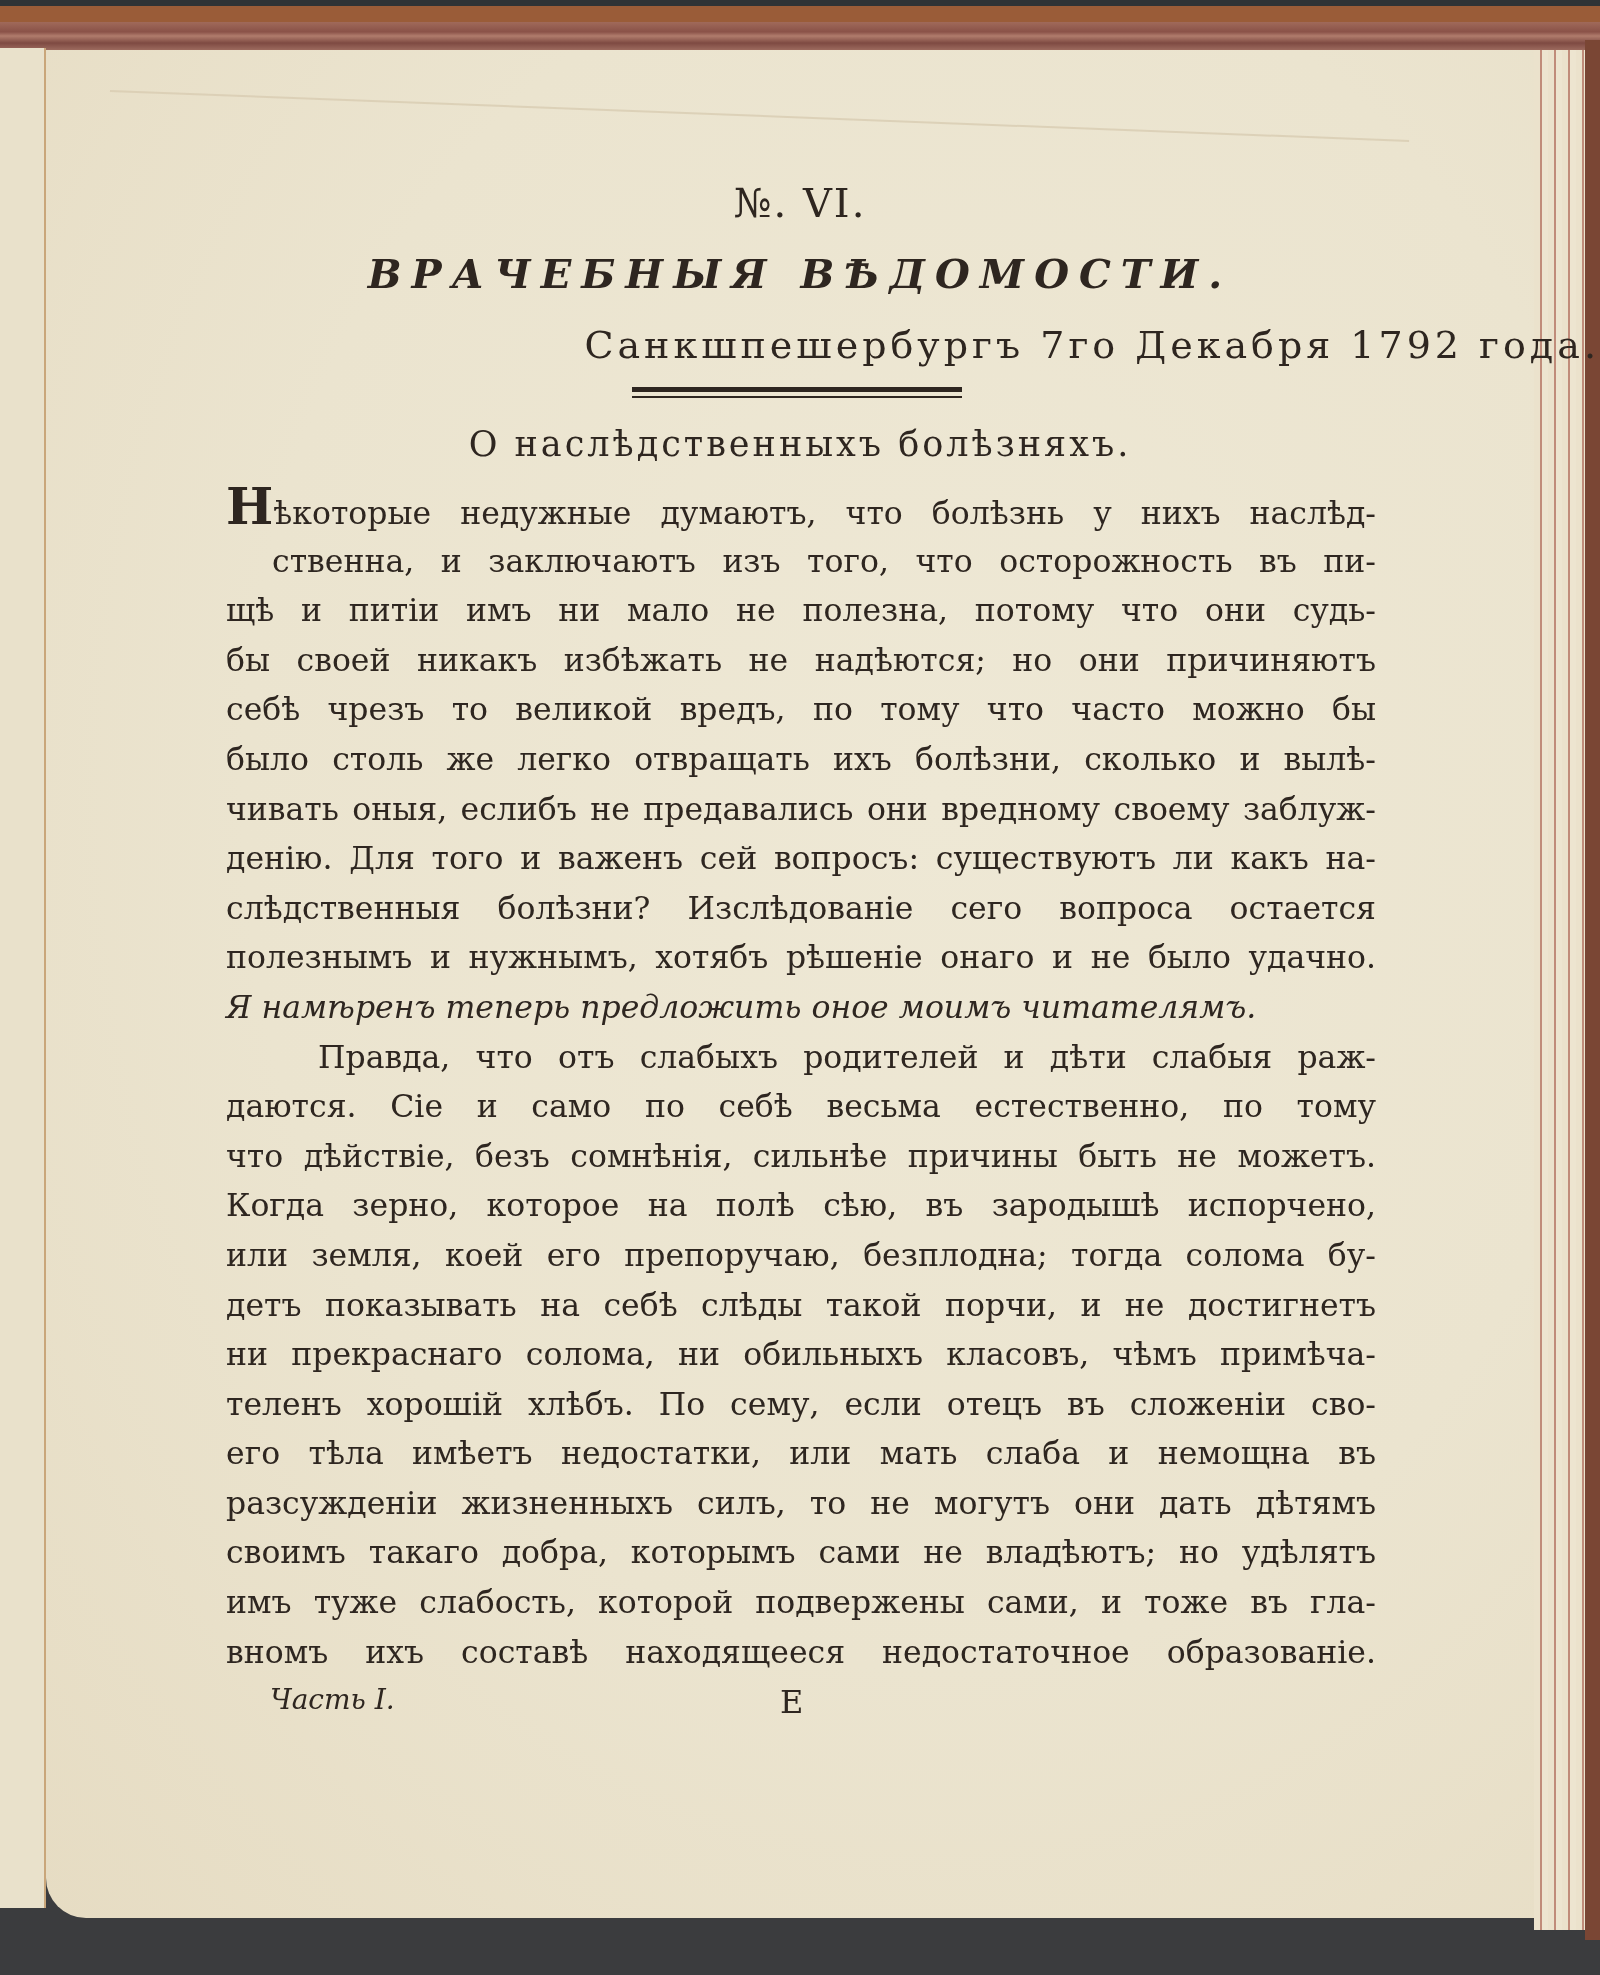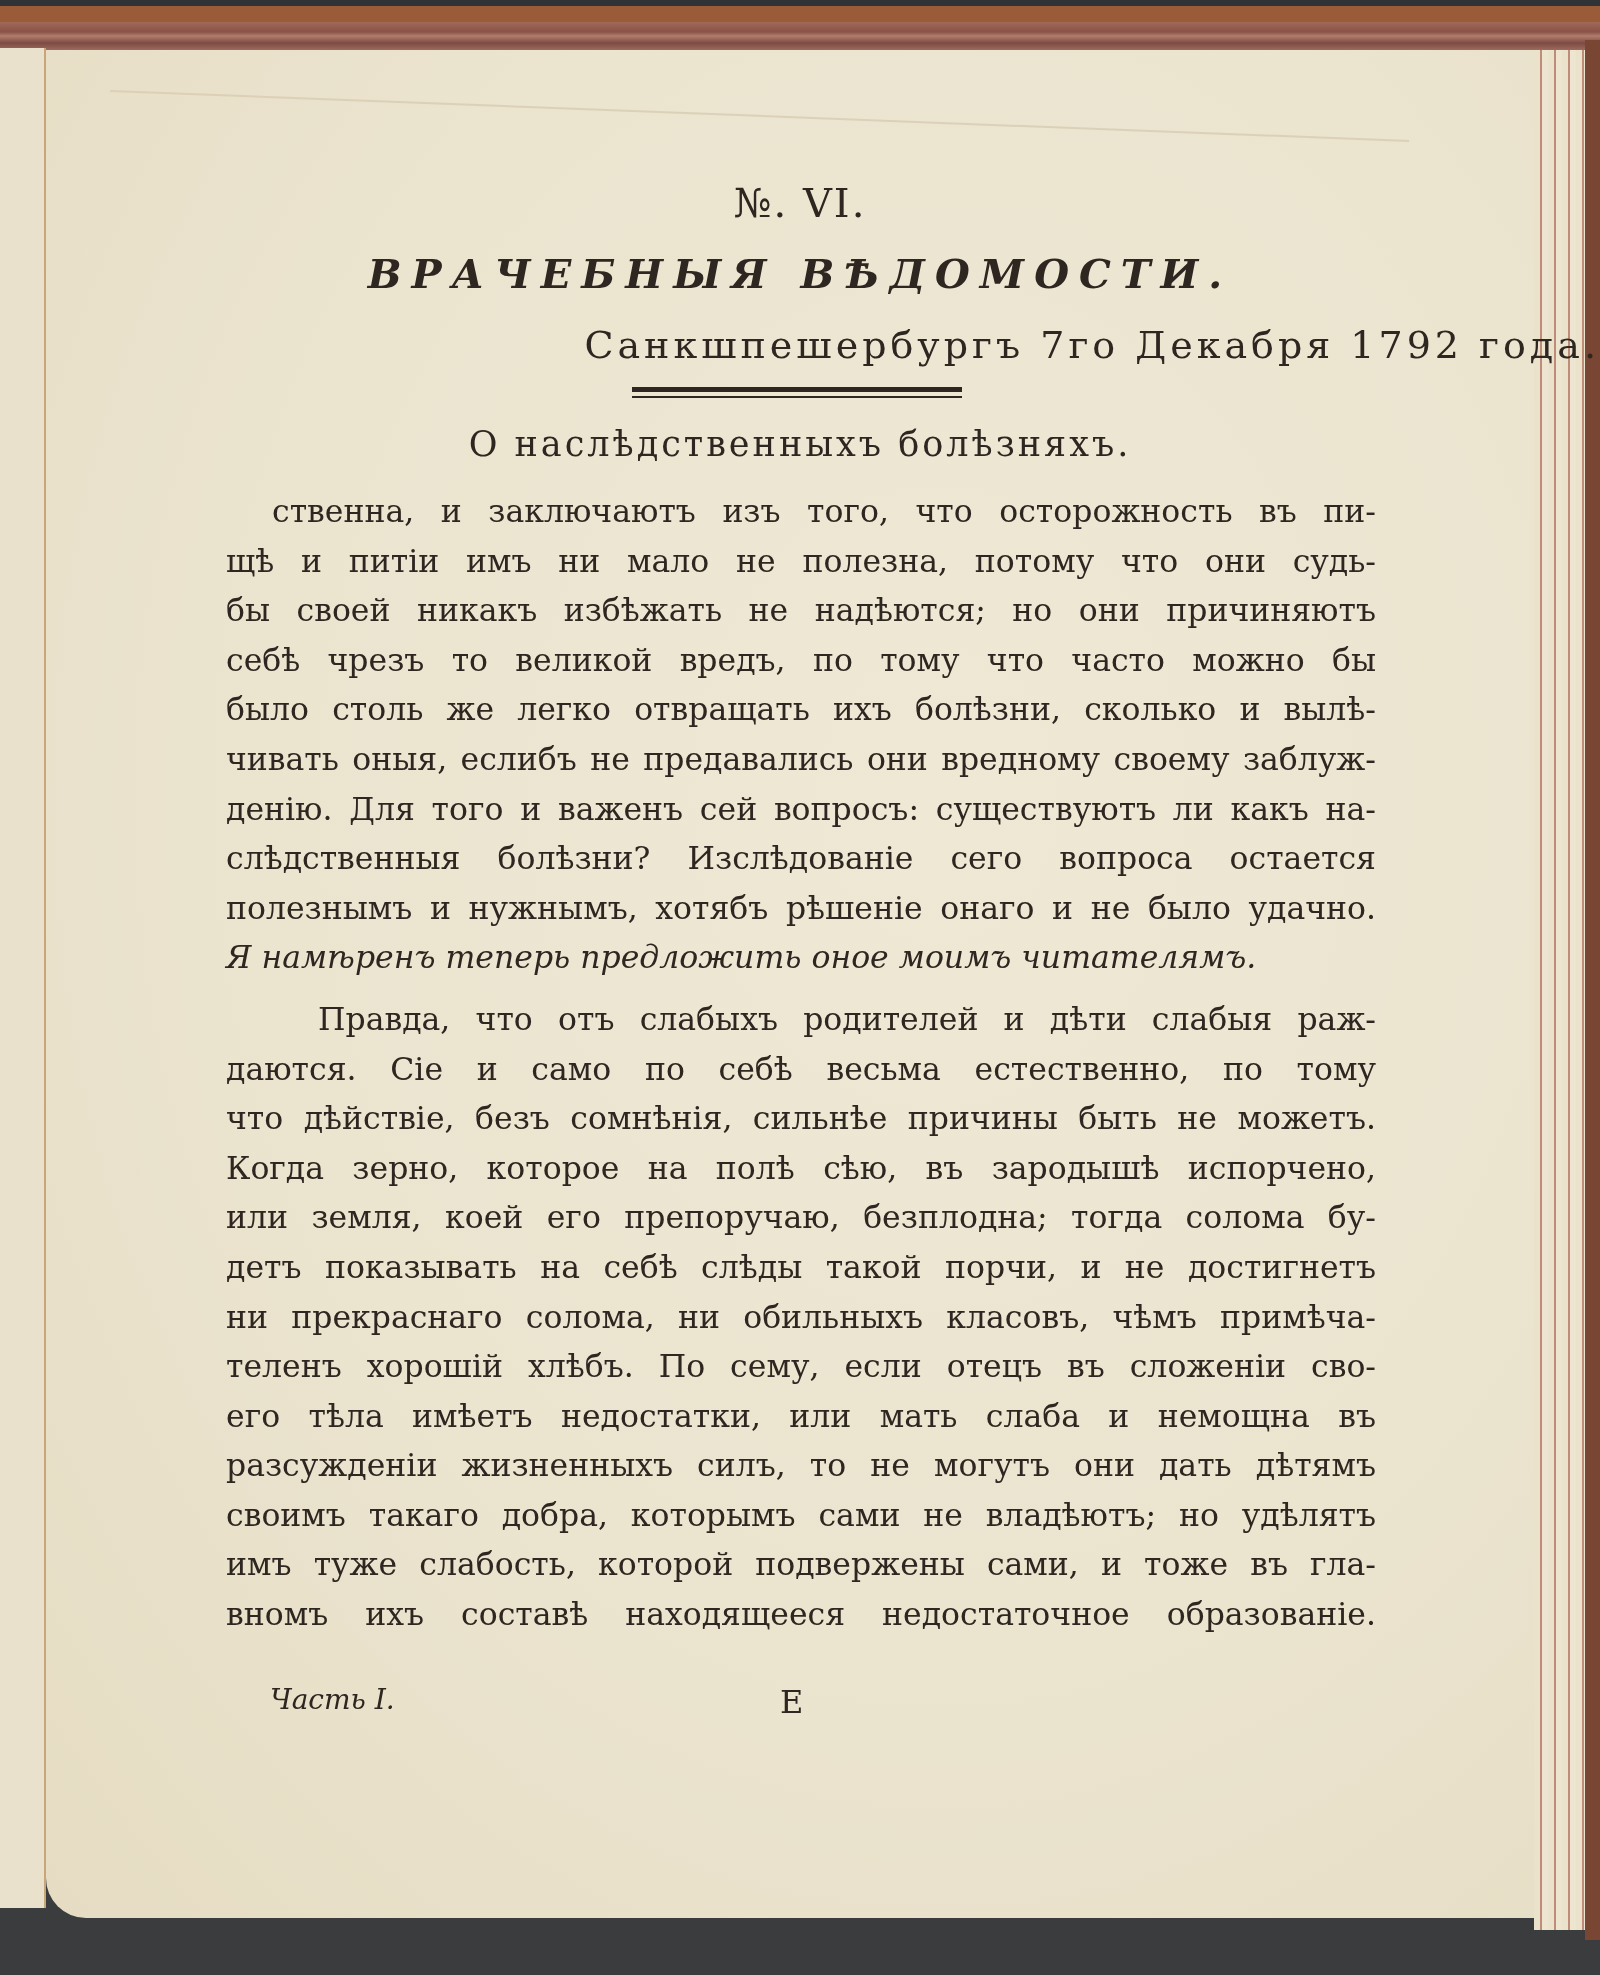--- a/index.html
+++ b/index.html
@@ -23,21 +23,21 @@
   .num{top:180px;font-size:40px;letter-spacing:2px;}
   .title{top:250px;font-size:40px;font-style:italic;font-weight:bold;letter-spacing:10px;}
   .date{top:323px;font-size:38px;letter-spacing:4px;left:0;text-align:right;}
   .rule{position:absolute;left:632px;width:330px;}
   .rule-a{top:387px;height:5px;background:#2e2620;}
   .rule-b{top:396px;height:2px;background:#2e2620;}
   .subtitle{top:424px;font-size:35px;letter-spacing:3px;}
   .body{position:absolute;left:226px;top:487px;width:1150px;font-size:31.5px;line-height:49.6px;}
   .line{display:block;text-align:justify;text-align-last:justify;white-space:nowrap;height:49.6px;overflow:visible;}
   .line.last{text-align-last:left;font-style:italic;}
-  .line.indent{padding-left:92px;margin-top:12px;}
+  .line.indent{padding-left:92px;}
   .line.hang{padding-left:46px;}
   .dropcap{font-size:50px;font-weight:bold;line-height:40px;}
   .footer-part{position:absolute;left:270px;top:1683px;font-size:28px;font-style:italic;}
   .footer-sig{position:absolute;left:780px;top:1683px;font-size:32px;}
 </style>
 </head>
 <body>
 
 <div class="top-edge-1"></div>
 <div class="top-edge-2"></div>
@@ -50,20 +50,21 @@
 <div class="crease"></div>
 
 <div class="c num">№. VI.</div>
 <div class="c title">ВРАЧЕБНЫЯ ВѢДОМОСТИ.</div>
 <div class="c date">Санкшпешербургъ 7го Декабря 1792 года.</div>
 <div class="rule rule-a"></div>
 <div class="rule rule-b"></div>
 <div class="c subtitle">О наслѣдственныхъ болѣзняхъ.</div>
 
 <div class="body">
+  <span class="line"><span class="dropcap">Н</span><span>ѣкоторые недужные думаютъ, что болѣзнь у нихъ наслѣд-</span></span>
   <span class="line hang">ственна, и заключаютъ изъ того, что осторожность въ пи-</span>
   <span class="line">щѣ и питіи имъ ни мало не полезна, потому что они судь-</span>
   <span class="line">бы своей никакъ избѣжать не надѣются; но они причиняютъ</span>
   <span class="line">себѣ чрезъ то великой вредъ, по тому что часто можно бы</span>
   <span class="line">было столь же легко отвращать ихъ болѣзни, сколько и вылѣ-</span>
   <span class="line">чивать оныя, еслибъ не предавались они вредному своему заблуж-</span>
   <span class="line">денію. Для того и важенъ сей вопросъ: существуютъ ли какъ на-</span>
   <span class="line">слѣдственныя болѣзни? Изслѣдованіе сего вопроса остается</span>
   <span class="line">полезнымъ и нужнымъ, хотябъ рѣшеніе онаго и не было удачно.</span>
   <span class="line last">Я намѣренъ теперь предложить оное моимъ читателямъ.</span>

